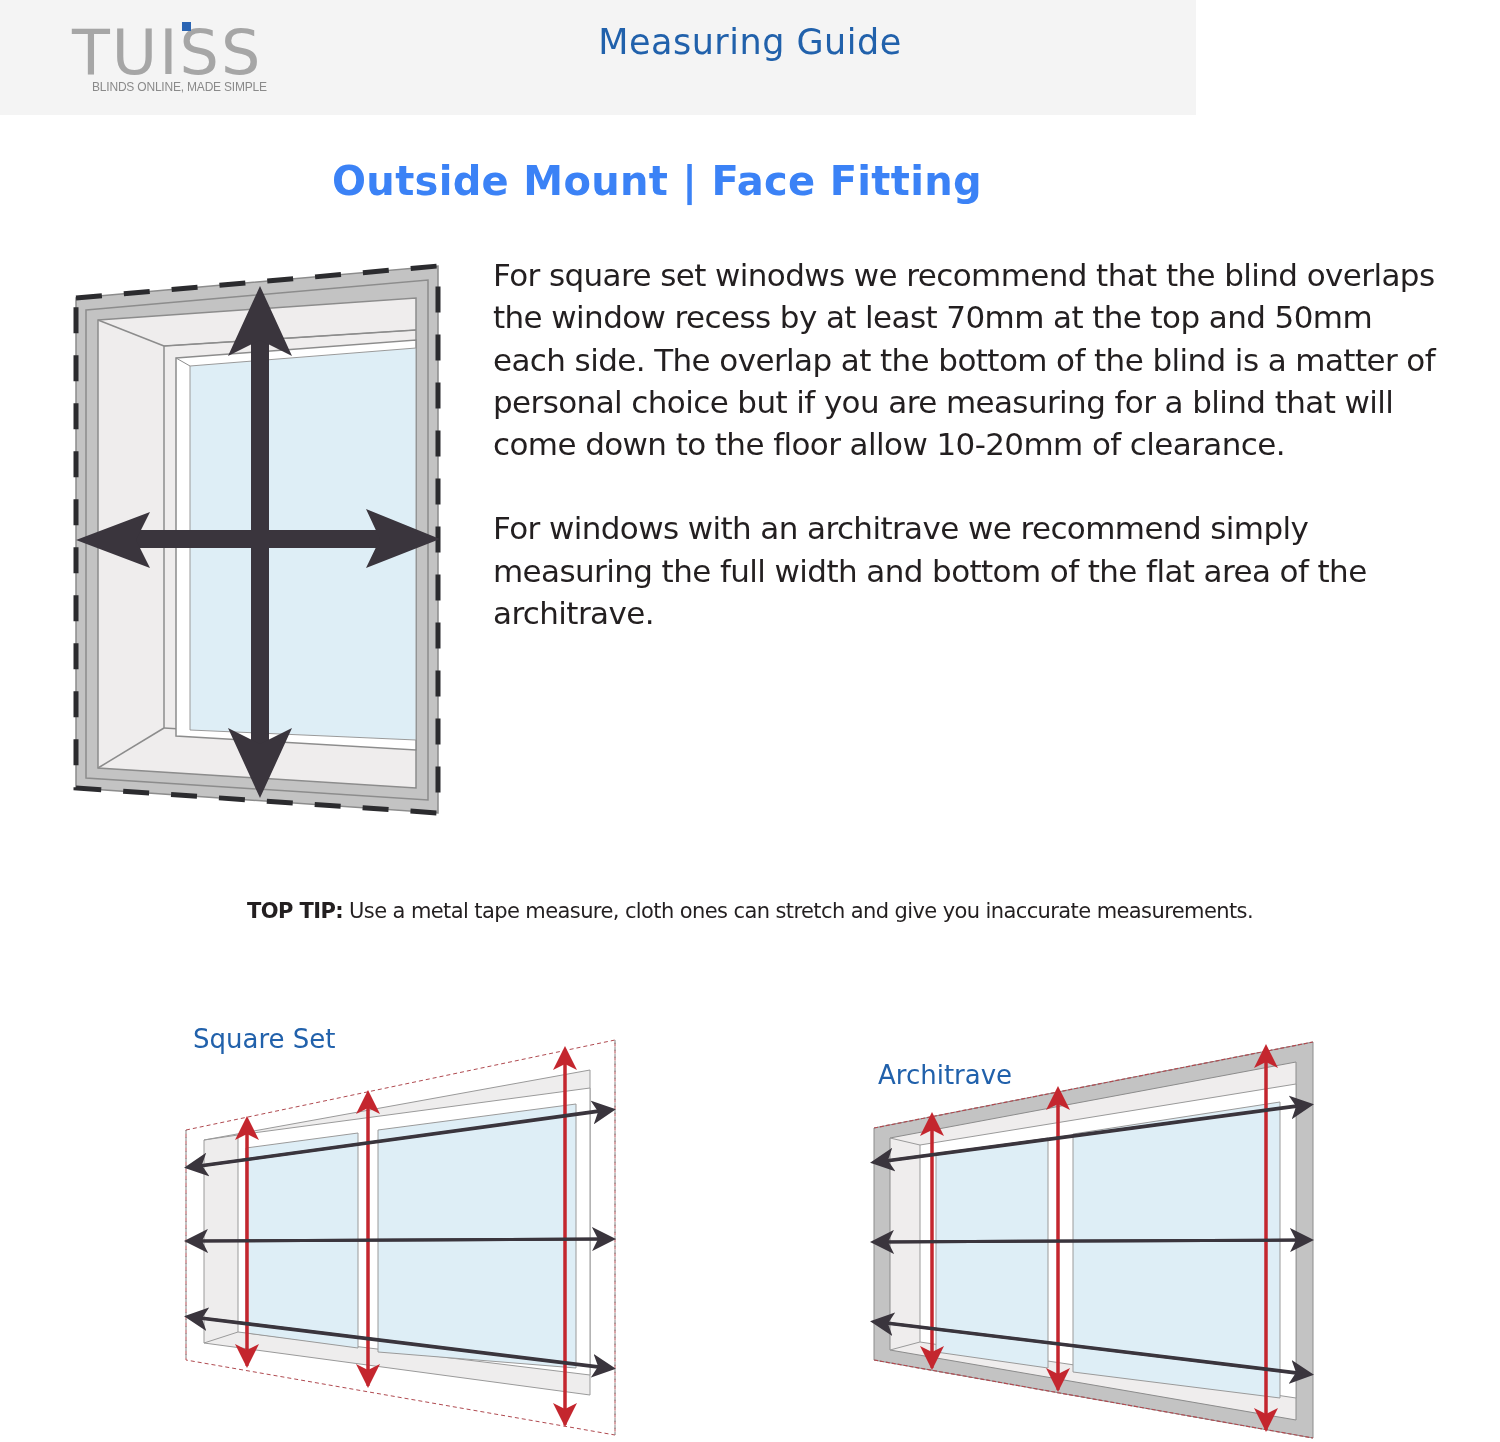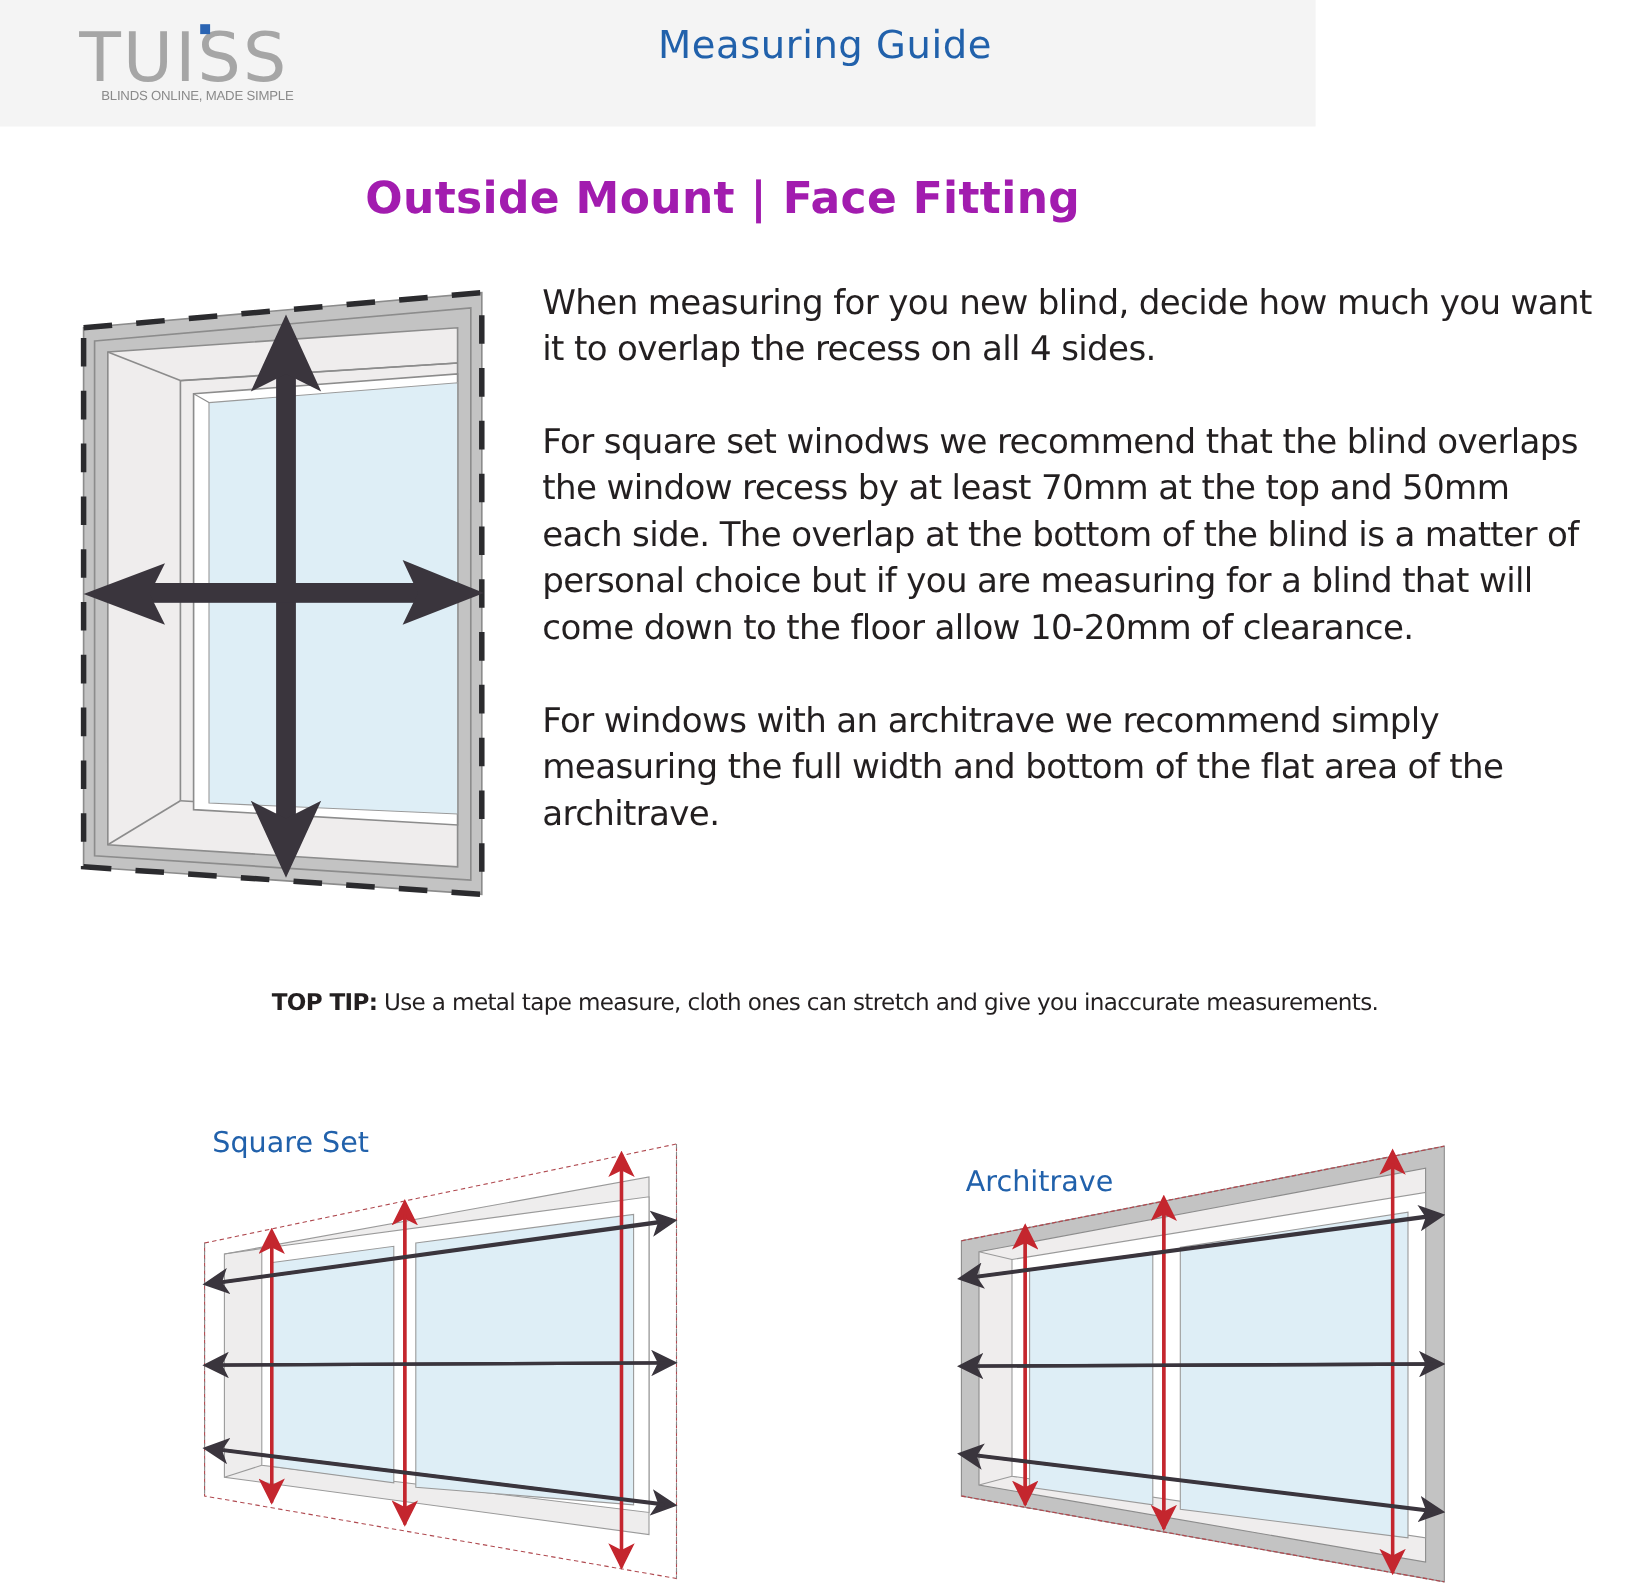--- a/index.html
+++ b/index.html
@@ -19,21 +19,21 @@
   .logo-tag {
     position: absolute; left: 20px; top: 62px; font-size: 12px; color: #8a8a8a; letter-spacing: -0.2px;
     white-space: nowrap;
   }
   .page-title {
     position: absolute; left: 0; width: 1500px; top: 22px; text-align: center;
     font-size: 35px; color: #2161ab; font-family: "DejaVu Sans", sans-serif; letter-spacing: 0.5px;
   }
   .section-title {
     position: absolute; left: 0; width: 1314px; top: 158px; text-align: center;
-    font-size: 40px; font-weight: bold; color: #a21caf; font-family: "DejaVu Sans", sans-serif;
+    font-size: 40px; font-weight: bold; color: #3b82f6; font-family: "DejaVu Sans", sans-serif;
     letter-spacing: 0.3px;
   }
   .main-diagram { position: absolute; left: 70px; top: 258px; width: 380px; height: 560px; }
   .desc {
     position: absolute; left: 493px; top: 254px; width: 960px;
     font-size: 31px; line-height: 42.3px; color: #231f20; font-family: "DejaVu Sans", sans-serif;
     letter-spacing: -0.6px;
   }
   .desc p { margin: 0 0 42px 0; }
   .tip {
@@ -90,21 +90,20 @@
       <polygon points="190,28 158,98 190,82 222,98"></polygon>
       <polygon points="190,540 158,470 190,486 222,470"></polygon>
       <rect x="40" y="272" width="300" height="18"></rect>
       <polygon points="6,282 80,254 66,282 80,310"></polygon>
       <polygon points="370,281 296,251 310,281 296,310"></polygon>
     </g>
   </svg>
 </div>
 
 <div class="desc">
-  <p>When measuring for you new blind, decide how much you want it to overlap the recess on all 4 sides.</p>
   <p>For square set winodws we recommend that the blind overlaps the window recess by at least 70mm at the top and 50mm each side. The overlap at the bottom of the blind is a matter of personal choice but if you are measuring for a blind that will come down to the floor allow 10-20mm of clearance.</p>
   <p>For windows with an architrave we recommend simply measuring the full width and bottom of the flat area of the architrave.</p>
 </div>
 
 <div class="tip"><b>TOP TIP:</b><span> Use a metal tape measure, cloth ones can stretch and give you inaccurate measurements.</span></div>
 
 <div class="sub-title sq-title">Square Set</div>
 <div class="sub-title ar-title">Architrave</div>
 
 <div class="sq-diagram">

